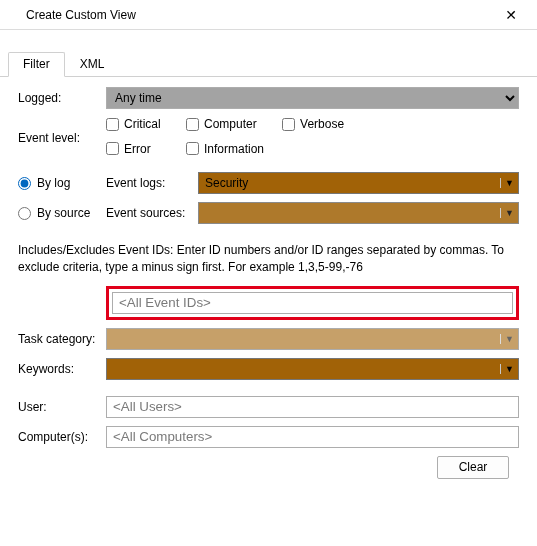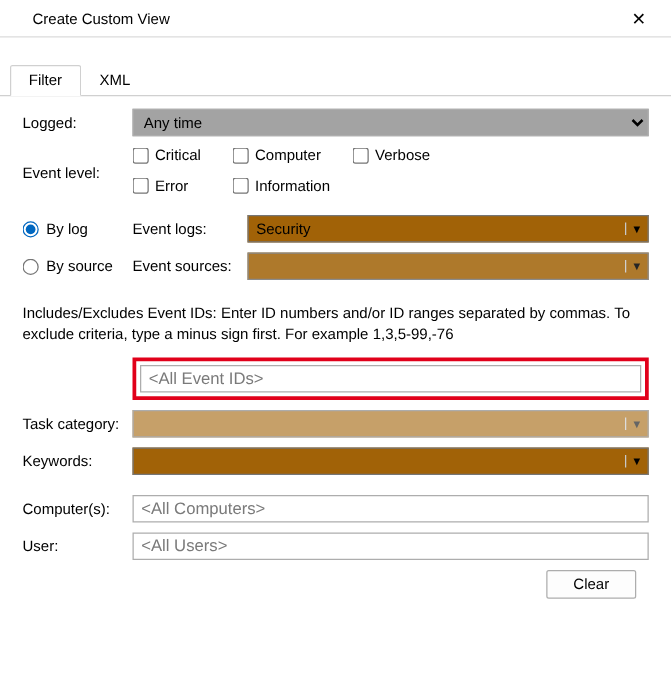--- a/index.html
+++ b/index.html
@@ -130,27 +130,27 @@
     <div class="lbl">Keywords:</div>
     <div class="combo">
       <span></span>
       <div class="arrow">▼</div>
     </div>
   </div>
 
   <div style="height:8px;"></div>
 
   <div class="row">
-    <div class="lbl">Computer(s):</div>
-    <input class="txt ph" style="flex: 1 1 0%;" value="&lt;All Computers&gt;">
+    <div class="lbl">User:</div>
+    <input class="txt ph" style="flex: 1 1 0%;" value="&lt;All Users&gt;">
   </div>
 
   <div class="row">
-    <div class="lbl">User:</div>
-    <input class="txt ph" style="flex: 1 1 0%;" value="&lt;All Users&gt;">
+    <div class="lbl">Computer(s):</div>
+    <input class="txt ph" style="flex: 1 1 0%;" value="&lt;All Computers&gt;">
   </div>
 
   <div class="clear-row">
     <button class="btn">Clear</button>
   </div>
 
 </div>
 
 
 </div>

